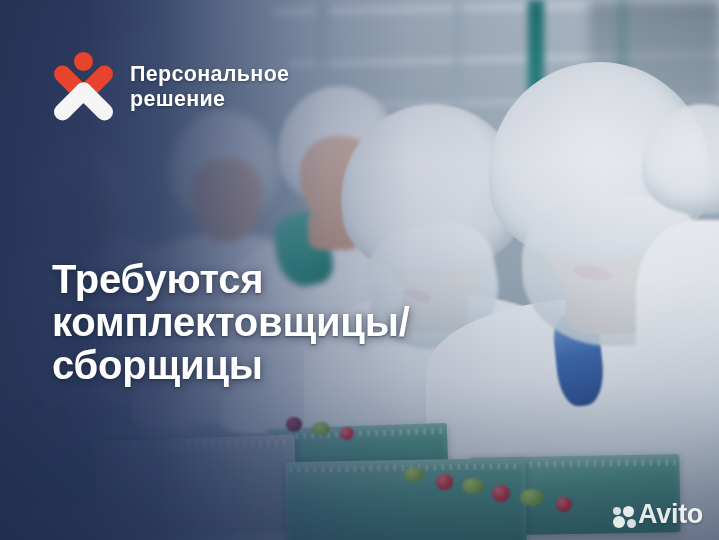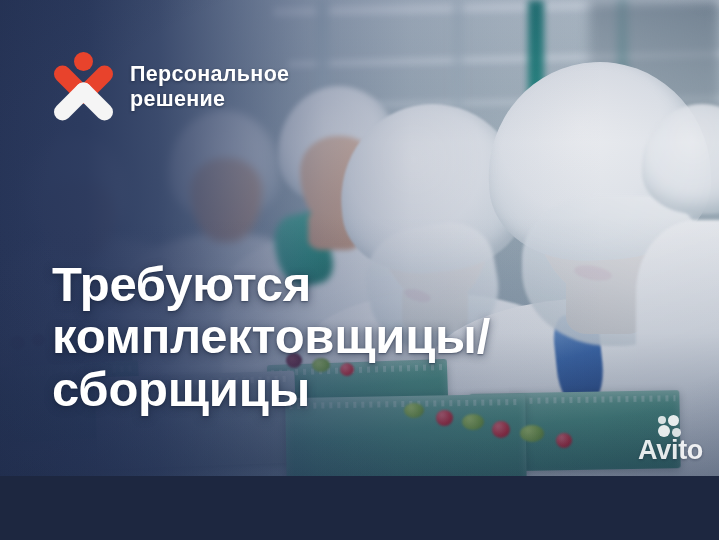--- a/index.html
+++ b/index.html
@@ -6,21 +6,21 @@
   * { margin:0; padding:0; box-sizing:border-box; }
   html, body {
     width:719px; height:540px;
     background:#1d2740;
     font-family:"Liberation Sans", sans-serif;
     overflow:hidden;
   }
 
   .ad-banner {
     position:relative;
-    width:719px; height:476px;
+    width:719px; height:540px;
     overflow:hidden;
     background:#2b3758;
   }
 
   
   .photo-layer {
     position:absolute; inset:0;
     overflow:hidden;
   }
 
@@ -237,42 +237,41 @@
     line-height:1.17;
     letter-spacing:.015em;
     text-shadow:0 1px 3px rgba(18,28,50,.55);
     white-space:pre-line;
   }
 
   
   .headline {
     position:absolute; left:52px; top:258px;
     color:#ffffff;
-    font-size:49px;
+    font-size:40px;
     font-weight:bold;
     line-height:1.07;
     letter-spacing:-.005em;
     text-shadow:0 2px 9px rgba(22,34,58,.62), 0 1px 2px rgba(22,34,58,.5);
     white-space:pre-line;
   }
   .subheadline {
     position:absolute; left:52px; top:452px;
     color:#ffffff;
     font-size:22.5px;
     font-weight:bold;
     letter-spacing:.005em;
     text-shadow:0 2px 7px rgba(22,34,58,.6), 0 1px 2px rgba(22,34,58,.5);
   }
 
   
   .avito-mark {
     position:absolute; right:16px; bottom:12px;
-    display:flex; align-items:center; 
+    display:flex; align-items:flex-end; 
     opacity:.88;
-    flex-direction:column;
   }
   .avito-dots { position:relative; width:25px; height:22px; flex:0 0 auto; }
   .avito-dots i { position:absolute; border-radius:50%; background:#ffffff; display:block; }
   .ad-1 { left:0;    top:1px;  width:8px;  height:8px;  opacity:.92; }
   .ad-2 { left:10px; top:0;    width:11px; height:11px; }
   .ad-3 { left:0;    top:10px; width:12px; height:12px; }
   .ad-4 { left:14px; top:13px; width:9px;  height:9px;  opacity:.92; }
   .avito-word {
     color:#ffffff; font-size:27px; font-weight:bold;
     letter-spacing:-.012em; line-height:1;

